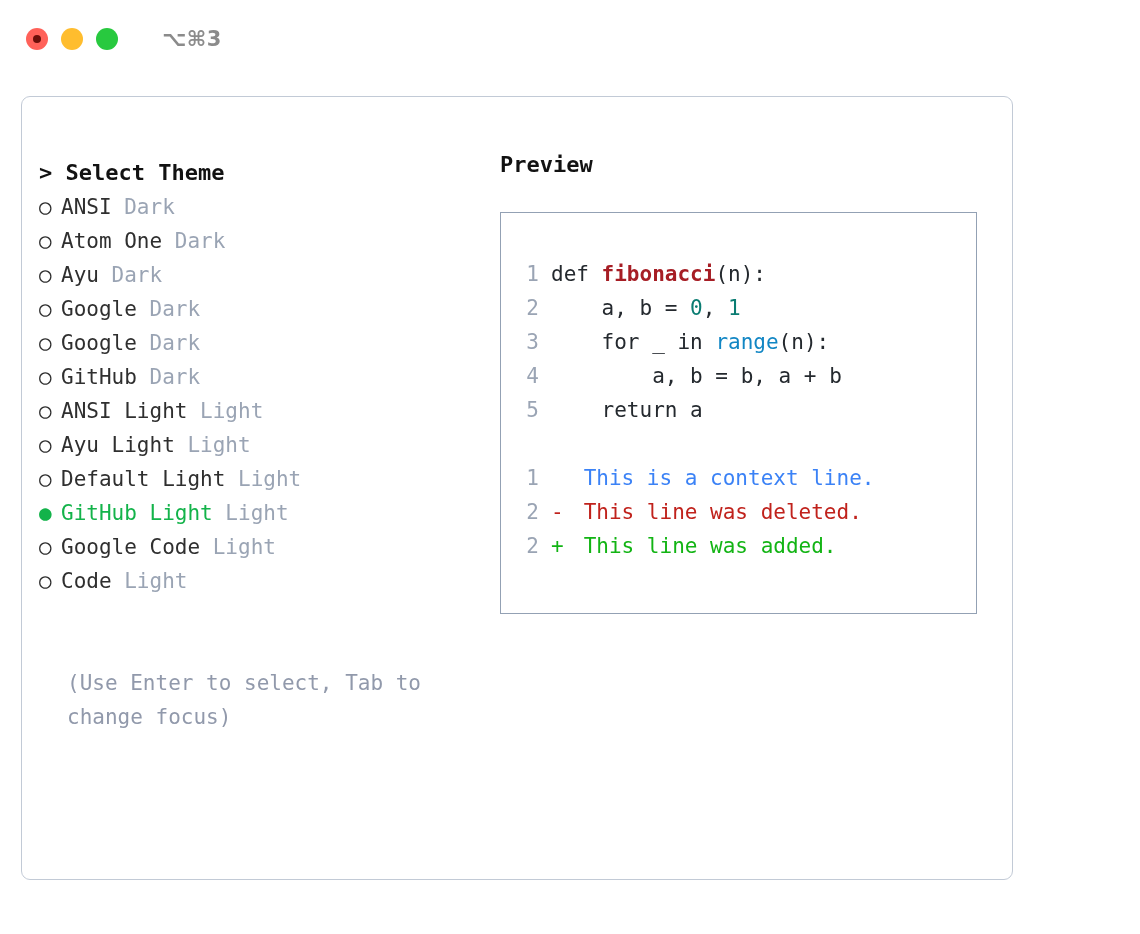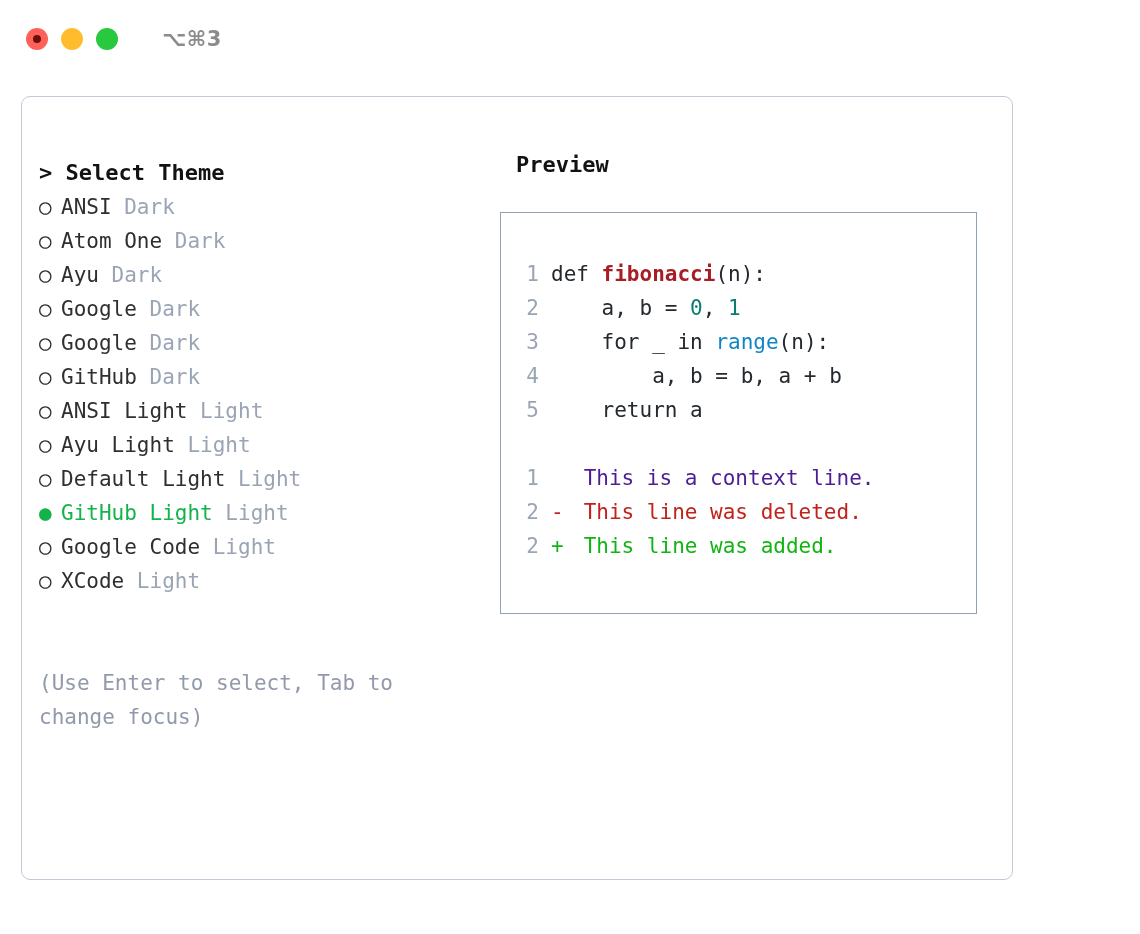--- a/index.html
+++ b/index.html
@@ -120,36 +120,36 @@
   }
 
   .spacer-line { height: 34px; }
 
   .hint {
     font-size: 21px;
     line-height: 34px;
     color: #9199ab;
     width: 410px;
     white-space: pre-wrap;
+    margin-left: 28px;
   }
 
   
   .right-col {
     position: absolute;
     left: 478px;
     top: 51px;
     width: 500px;
   }
   .preview-title {
     font-size: 22px;
     font-weight: 700;
     color: #121212;
     line-height: 34px;
     white-space: pre;
-    margin-left: 16px;
   }
 
   .preview-box {
     margin-top: 30px;
     width: 477px;
     height: 402px;
     border: 1.6px solid #93a1b4;
     box-sizing: border-box;
     background: #ffffff;
     padding: 44px 0 0 12px;
@@ -168,21 +168,21 @@
     color: #9aa4b4;
     margin-right: 12px;
   }
   .tok-fn { color: #a61d24; font-weight: 700; }
   .tok-num { color: #0a7c72; }
   .tok-builtin { color: #1186c4; }
   .tok-plain { color: #24292e; }
 
   .blank-line { height: 34px; }
 
-  .diff-ctx { color: #4c1d95; }
+  .diff-ctx { color: #3b82f6; }
   .diff-del { color: #c0221c; }
   .diff-add { color: #12b414; }
   .diff-marker { display: inline-block; width: 20px; }
 </style>
 </head>
 <body>
 
 <div class="window">
 
   <div class="titlebar">
@@ -206,21 +206,21 @@
             <div class="opt"><span class="bullet">○</span><span class="opt-name">Atom One</span><span class="opt-variant"> Dark</span></div>
             <div class="opt"><span class="bullet">○</span><span class="opt-name">Ayu</span><span class="opt-variant"> Dark</span></div>
             <div class="opt"><span class="bullet">○</span><span class="opt-name">Google</span><span class="opt-variant"> Dark</span></div>
             <div class="opt"><span class="bullet">○</span><span class="opt-name">Google</span><span class="opt-variant"> Dark</span></div>
             <div class="opt"><span class="bullet">○</span><span class="opt-name">GitHub</span><span class="opt-variant"> Dark</span></div>
             <div class="opt"><span class="bullet">○</span><span class="opt-name">ANSI Light</span><span class="opt-variant"> Light</span></div>
             <div class="opt"><span class="bullet">○</span><span class="opt-name">Ayu Light</span><span class="opt-variant"> Light</span></div>
             <div class="opt"><span class="bullet">○</span><span class="opt-name">Default Light</span><span class="opt-variant"> Light</span></div>
             <div class="opt selected"><span class="bullet">●</span><span class="opt-name">GitHub Light</span><span class="opt-variant"> Light</span></div>
             <div class="opt"><span class="bullet">○</span><span class="opt-name">Google Code</span><span class="opt-variant"> Light</span></div>
-            <div class="opt"><span class="bullet">○</span><span class="opt-name">XCode</span><span class="opt-variant"> Light</span></div>
+            <div class="opt"><span class="bullet">○</span><span class="opt-name">Code</span><span class="opt-variant"> Light</span></div>
           </div>
 
         <div class="spacer-line"></div>
 
 
         <div class="spacer-line"></div>
 
         <div class="hint">(Use Enter to select, Tab to change focus)</div>
       </div>
 

